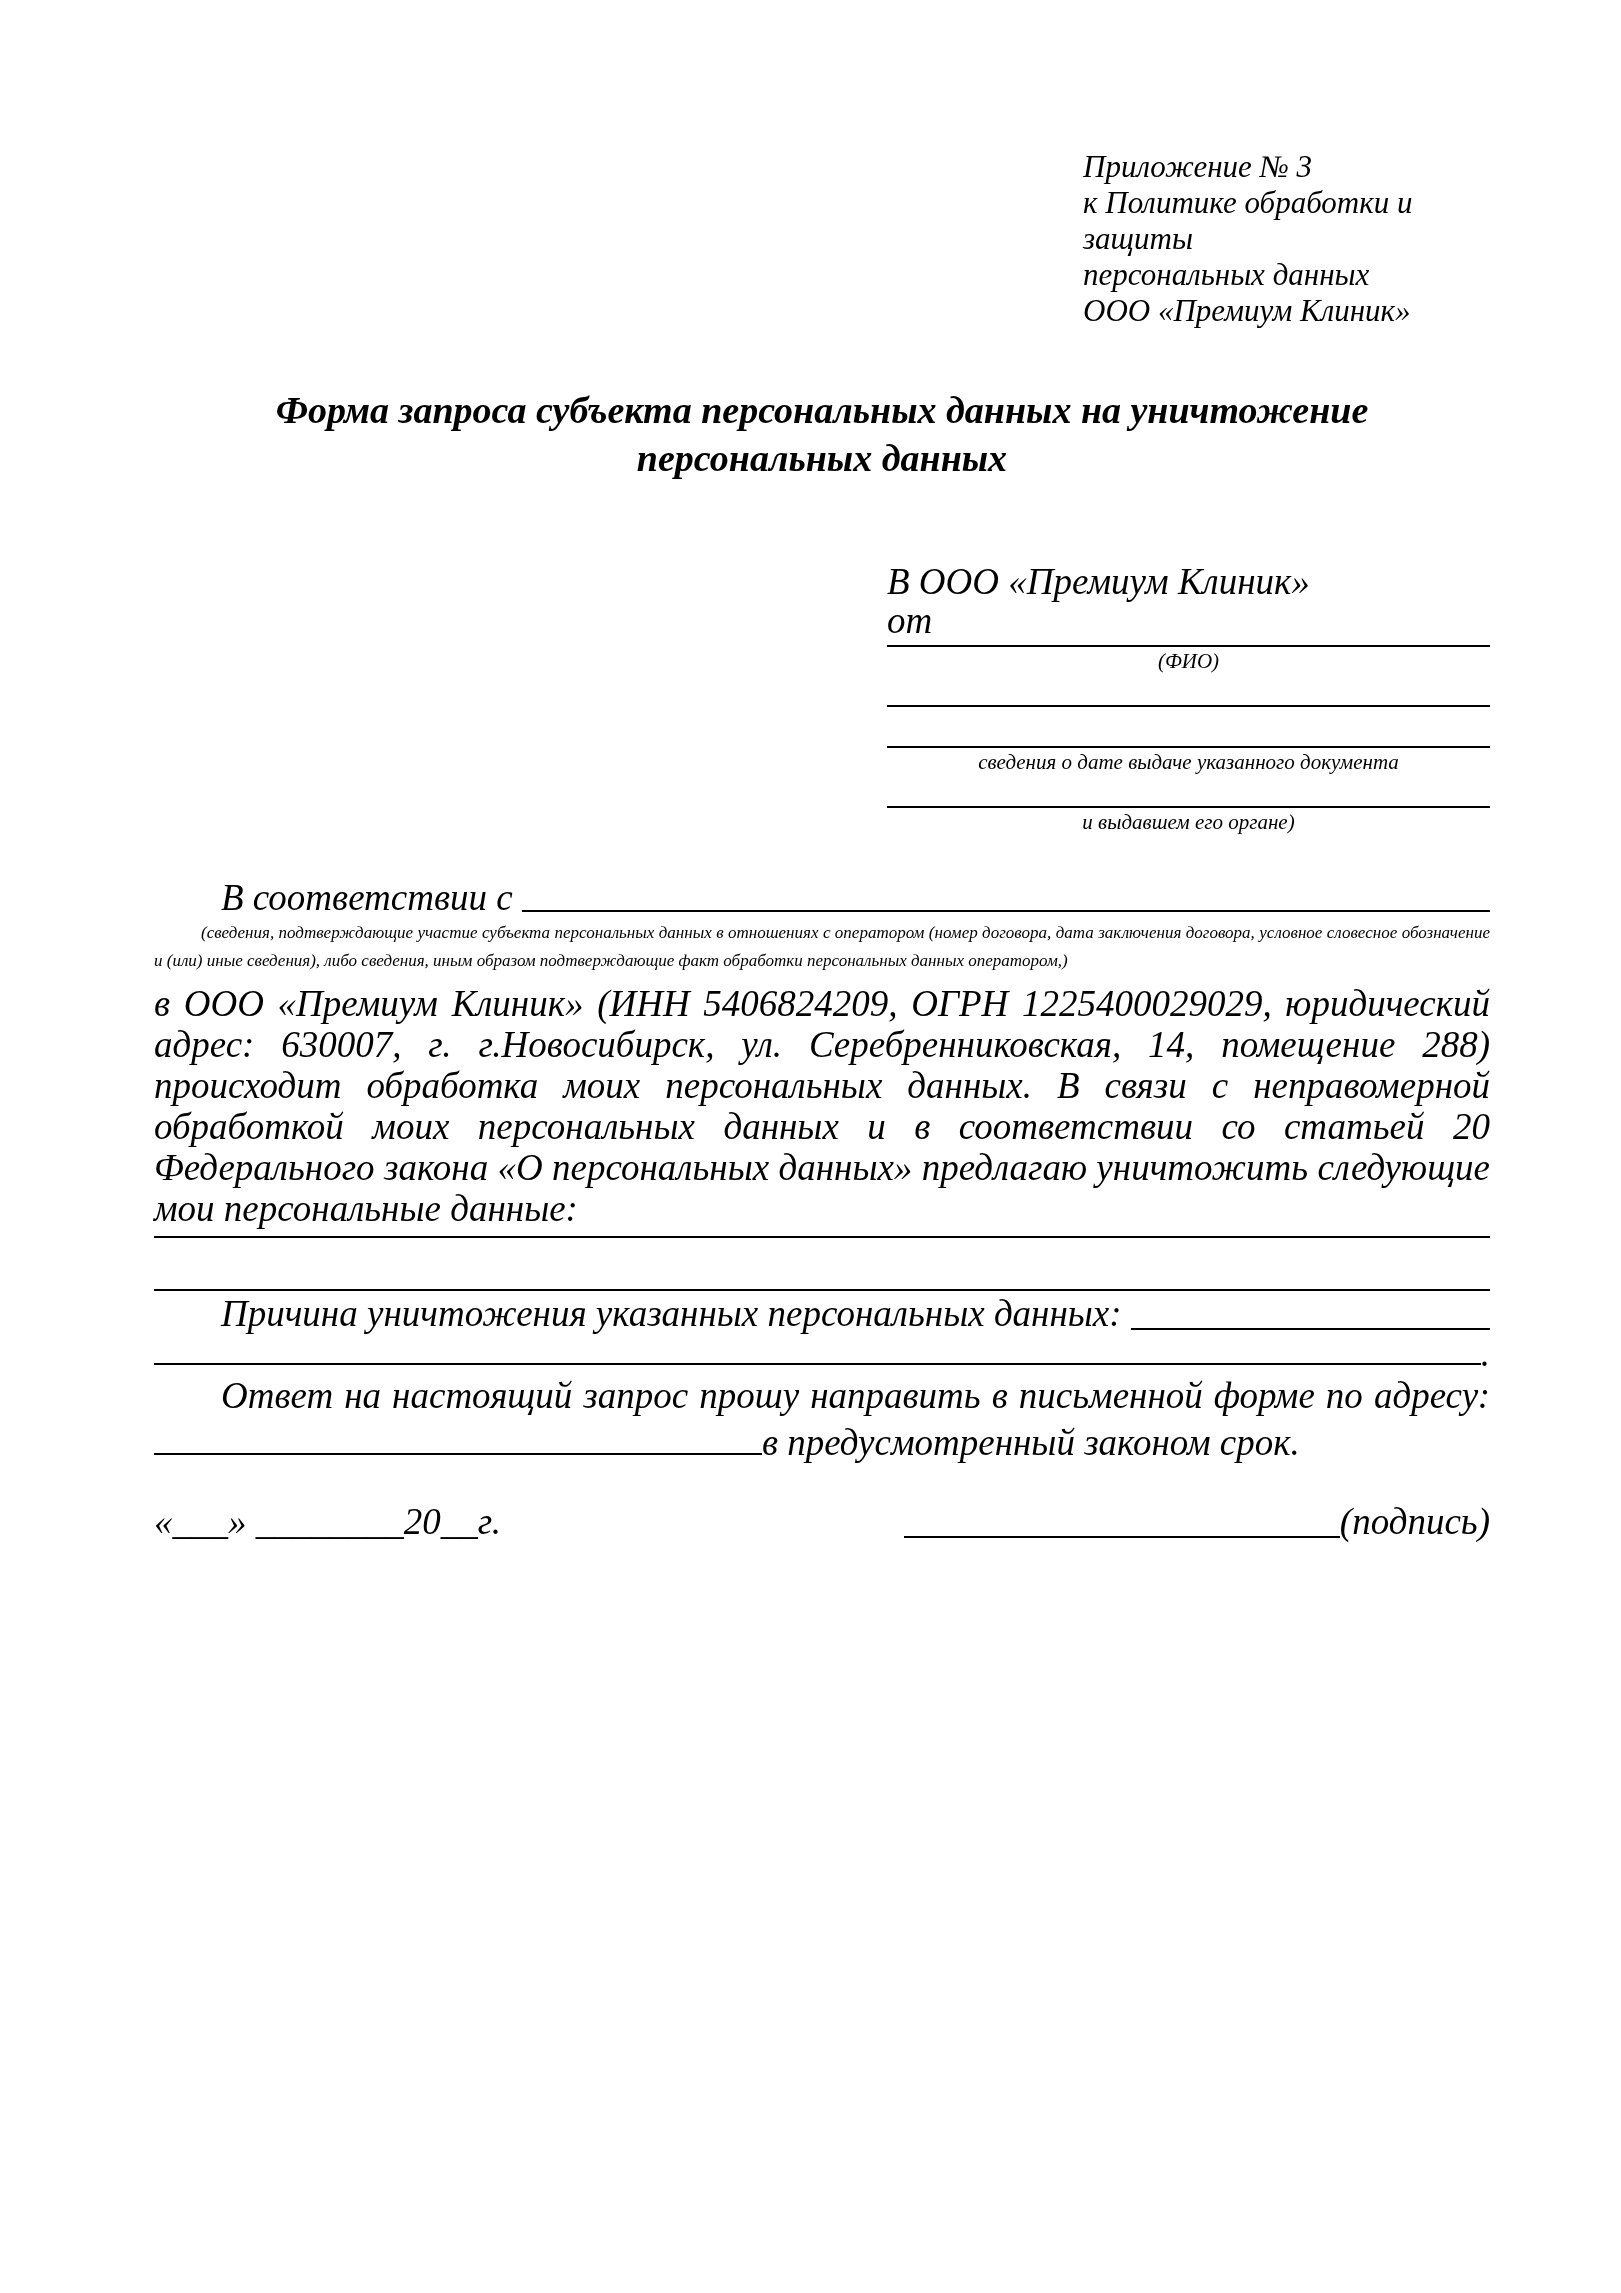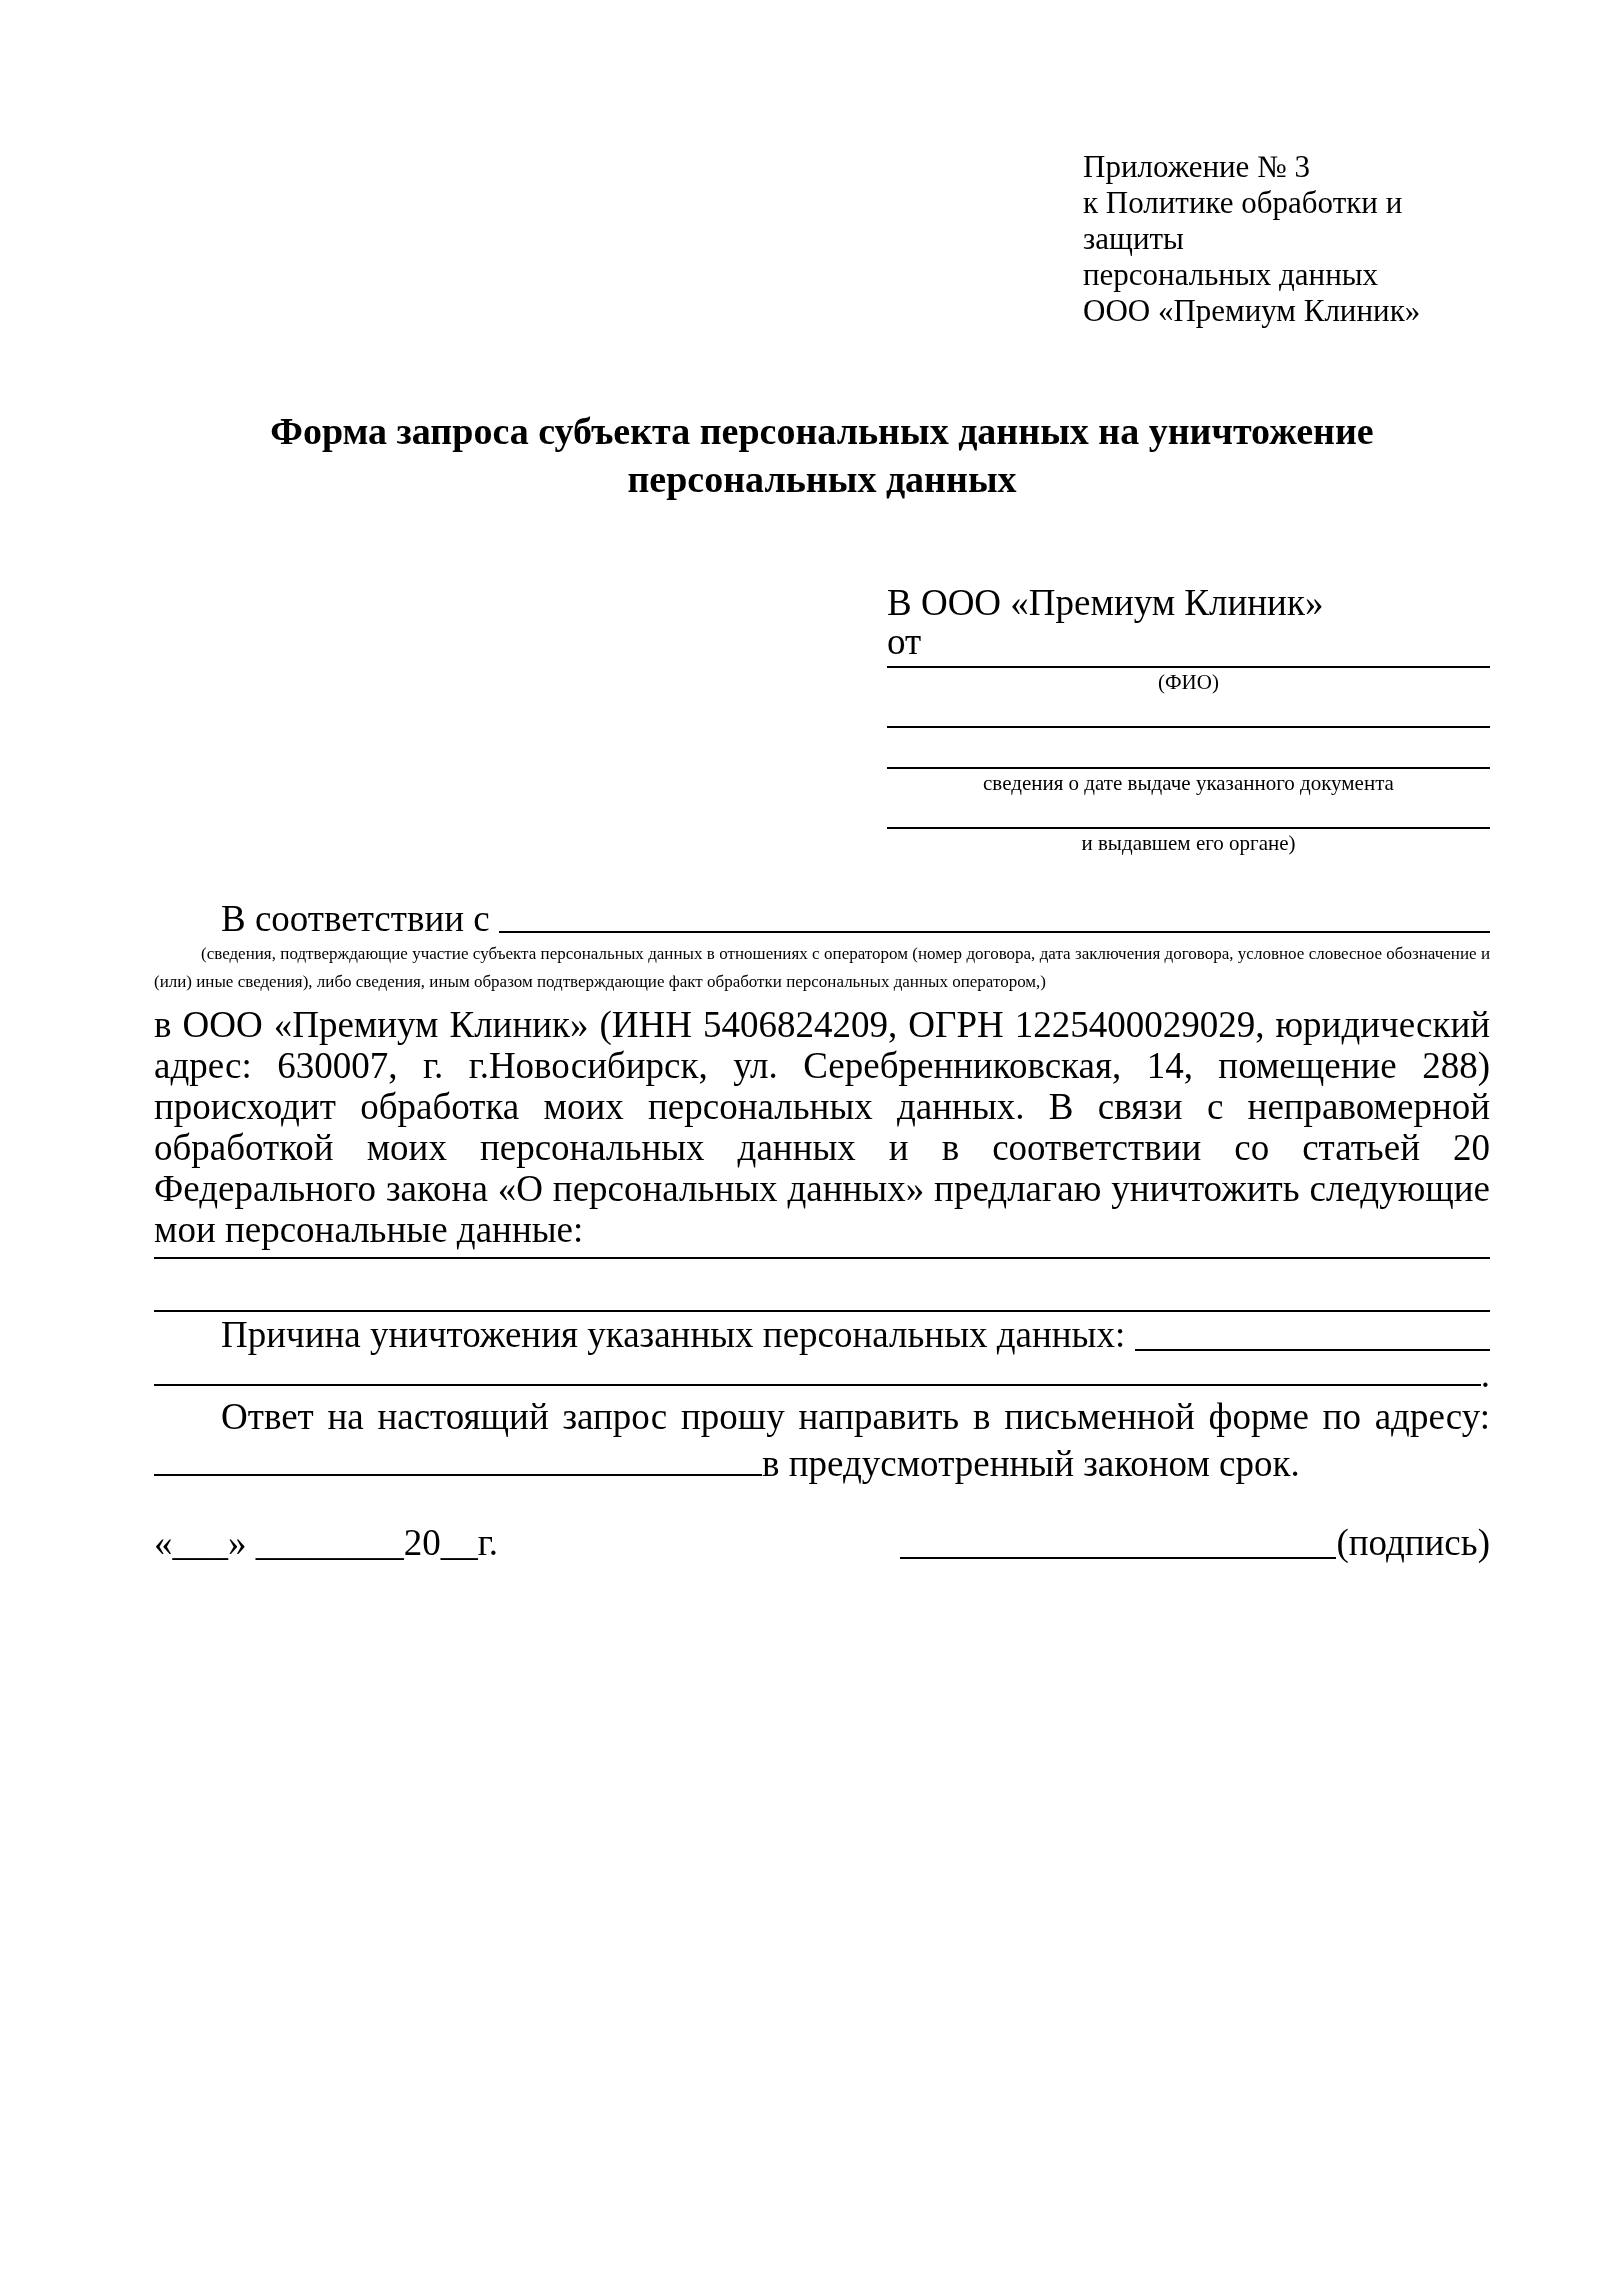--- a/index.html
+++ b/index.html
@@ -5,28 +5,29 @@
   * { margin:0; padding:0; box-sizing:border-box; }
   html, body { background:#ffffff; }
   .page {
     position:relative;
     width:1621px; height:2102px;
     background:#ffffff;
     color:#000000;
     font-family:"Liberation Serif","DejaVu Serif",serif;
     padding:149px 131px 0 154px;
     overflow:hidden;
+    font-style:italic;
   }
 
   
   .annex { margin-left:929px; font-size:31px; line-height:36px; }
 
   
   .title {
-    margin-top:78px;
+    margin-top:57px;
     text-align:center;
     font-size:38px; line-height:48px;
     font-weight:bold;
   }
 
   
   .addressee { margin-top:78px; margin-left:733px; width:603px; font-size:37px; }
   .addr-to   { line-height:44px; }
   .addr-from { line-height:33px; }
   .sig-underline { border-bottom:2.9px solid #000; }

